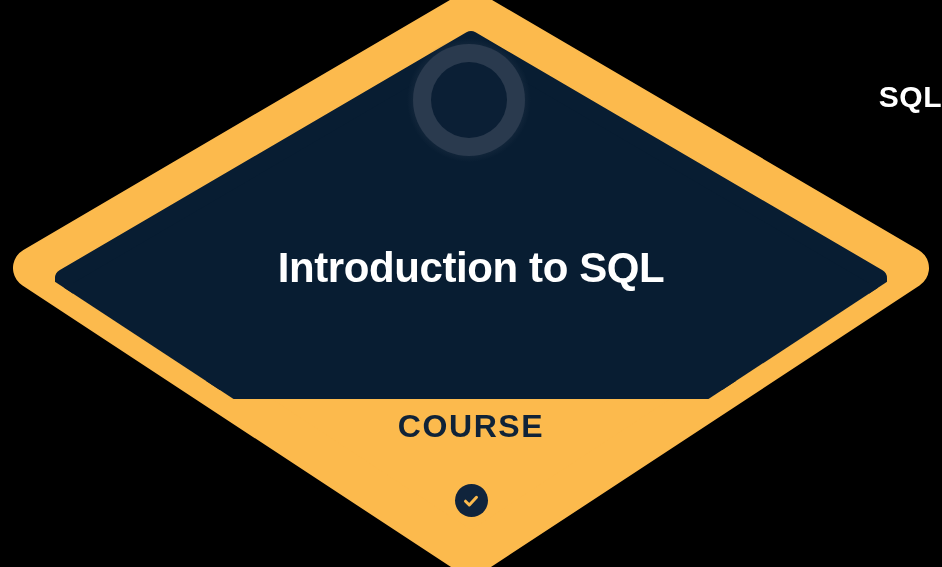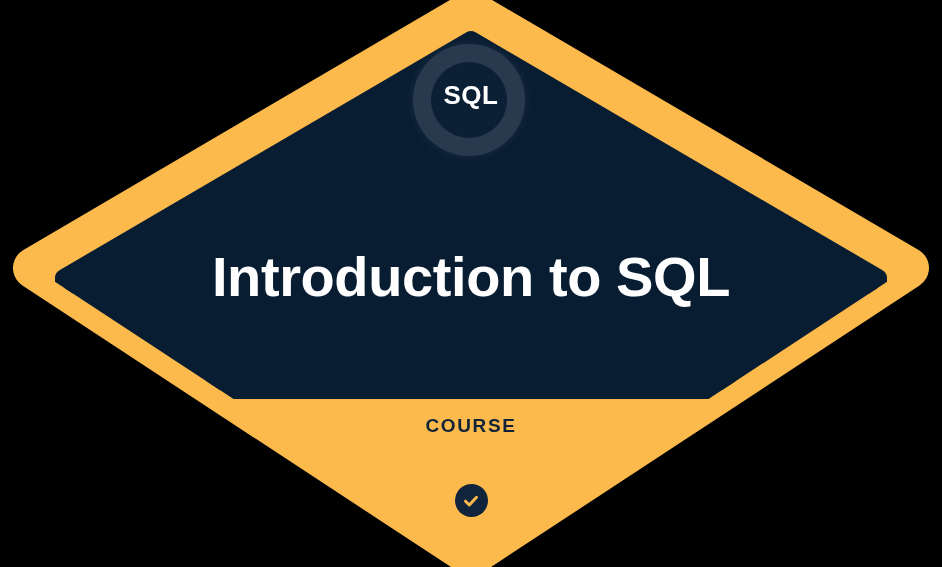--- a/index.html
+++ b/index.html
@@ -16,49 +16,49 @@
   }
   #badge-svg { position:absolute; left:0; top:0; }
 
   
   .layer { position:absolute; left:0; top:0; width:942px; height:567px; pointer-events:none; }
 
   .sql-badge-text {
     position:absolute;
     left:0; right:0;
     top:80px;
-    text-align:center;
-    font-size:26px;
+    text-align:right;
+    font-size:30px;
     font-weight:700;
     letter-spacing:0.5px;
     color:#ffffff;
     font-family:"Liberation Sans", sans-serif;
   }
 
   .course-title {
     position:absolute;
     left:0; right:0;
     top:244px;
     text-align:center;
-    font-size:56px;
+    font-size:42px;
     font-weight:700;
     letter-spacing:-0.4px;
     color:#ffffff;
     font-family:"Liberation Sans", sans-serif;
   }
 
   .status-block {
     position:absolute;
     left:0; right:0;
     top:408px;
     text-align:center;
   }
   .status-line {
     display:block;
-    font-size:19px;
+    font-size:32px;
     font-weight:700;
     letter-spacing:1.6px;
     line-height:36px;
     color:#102338;
     font-family:"Liberation Sans", sans-serif;
   }
   .check-wrap {
     position:absolute;
     left:0; right:0;
     top:484px;

